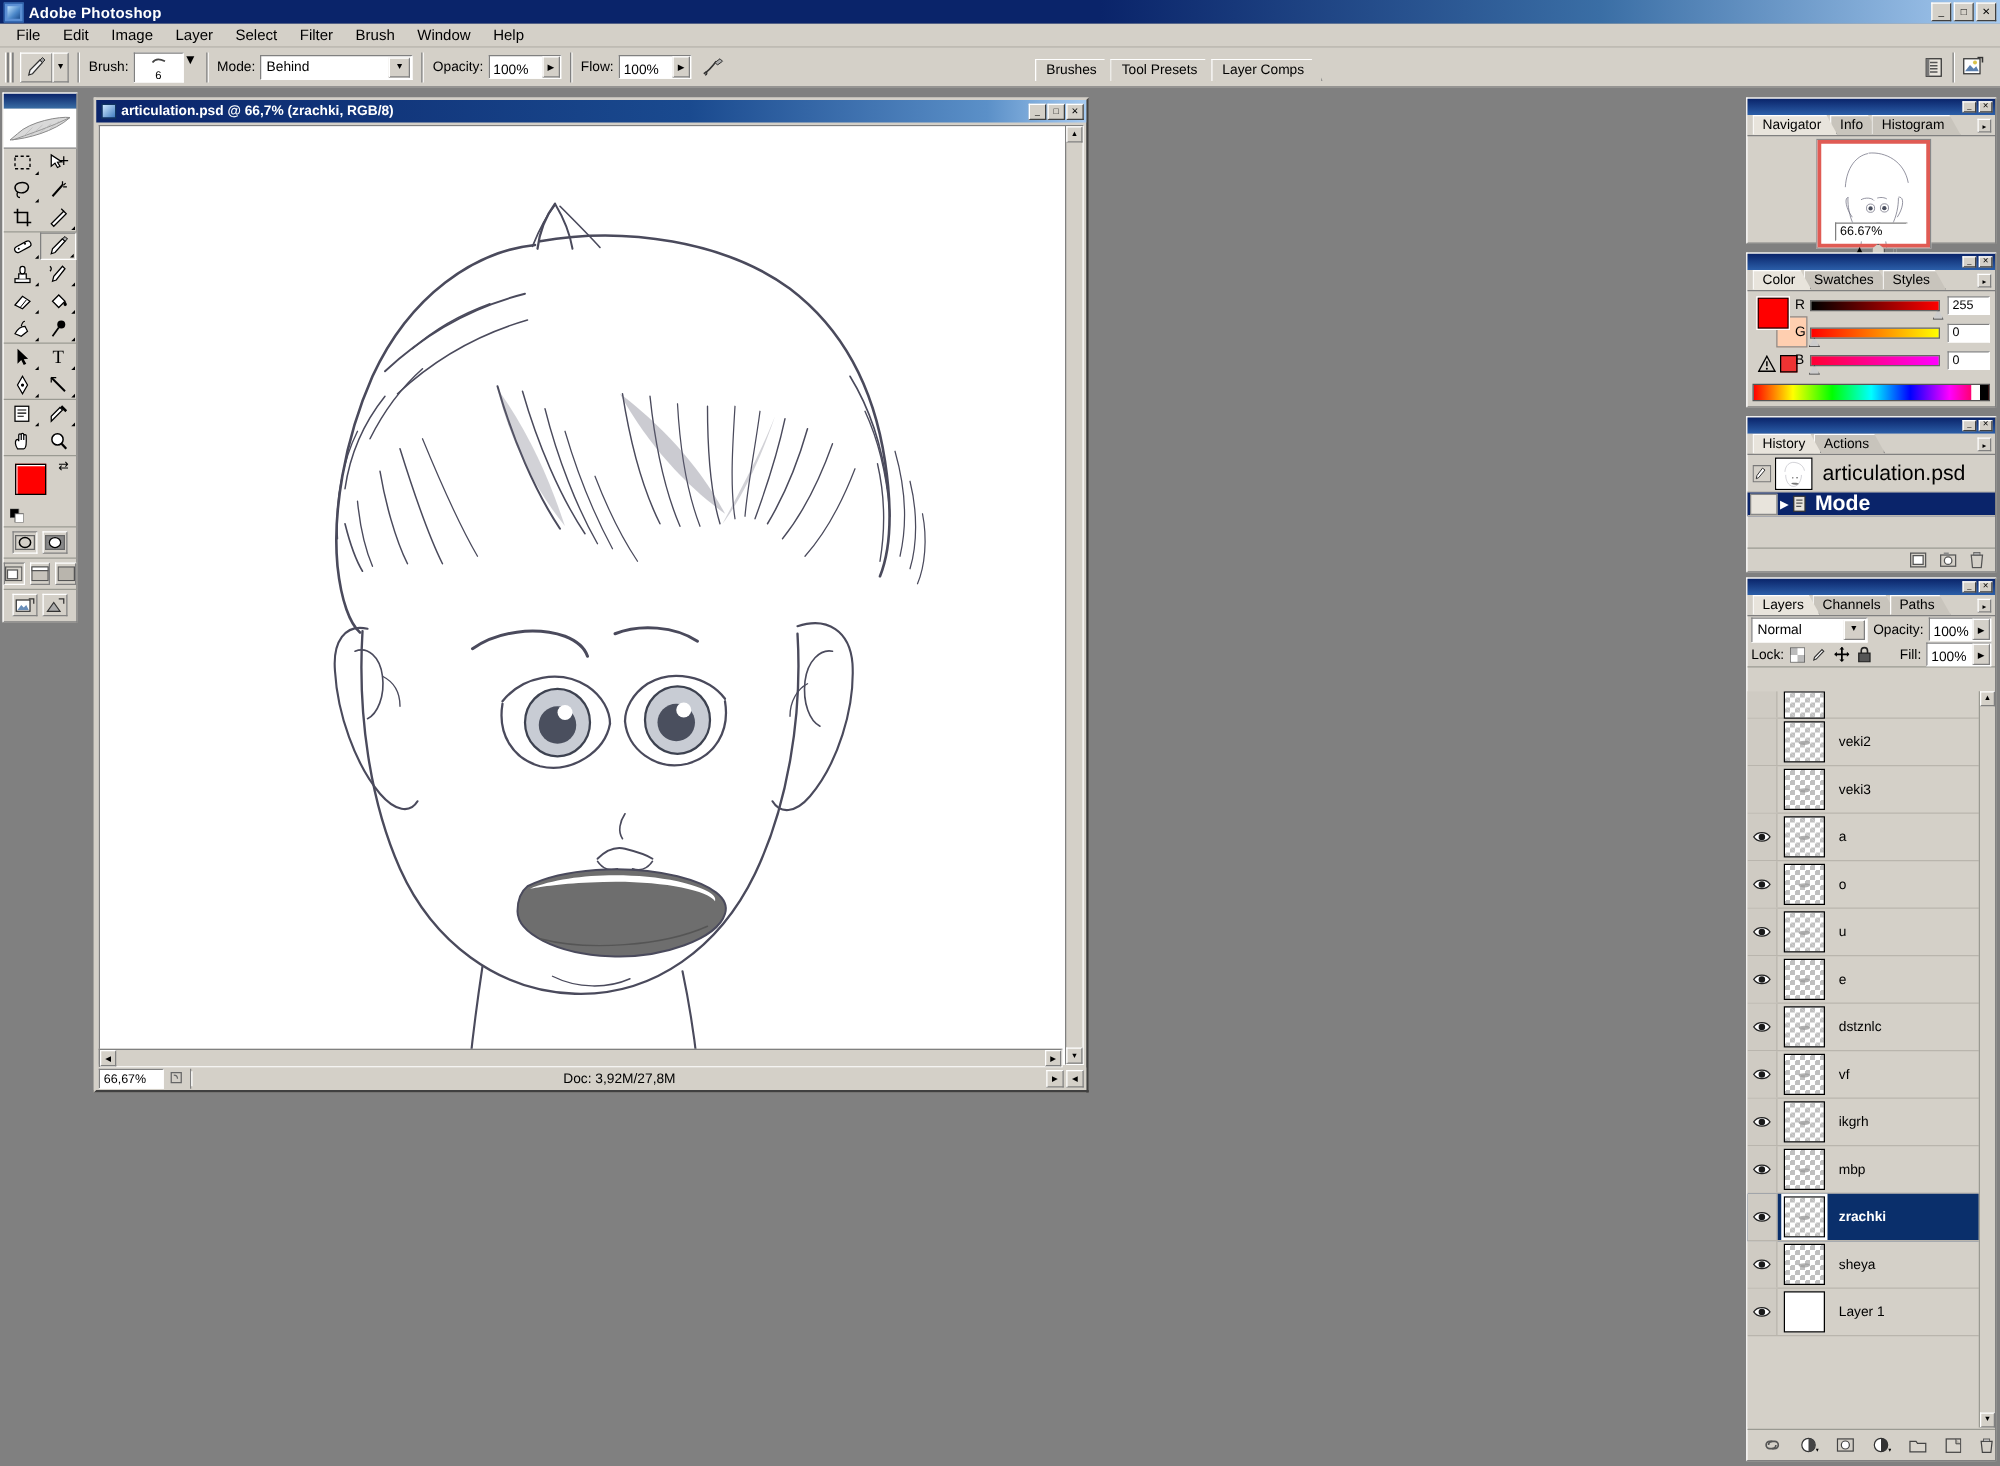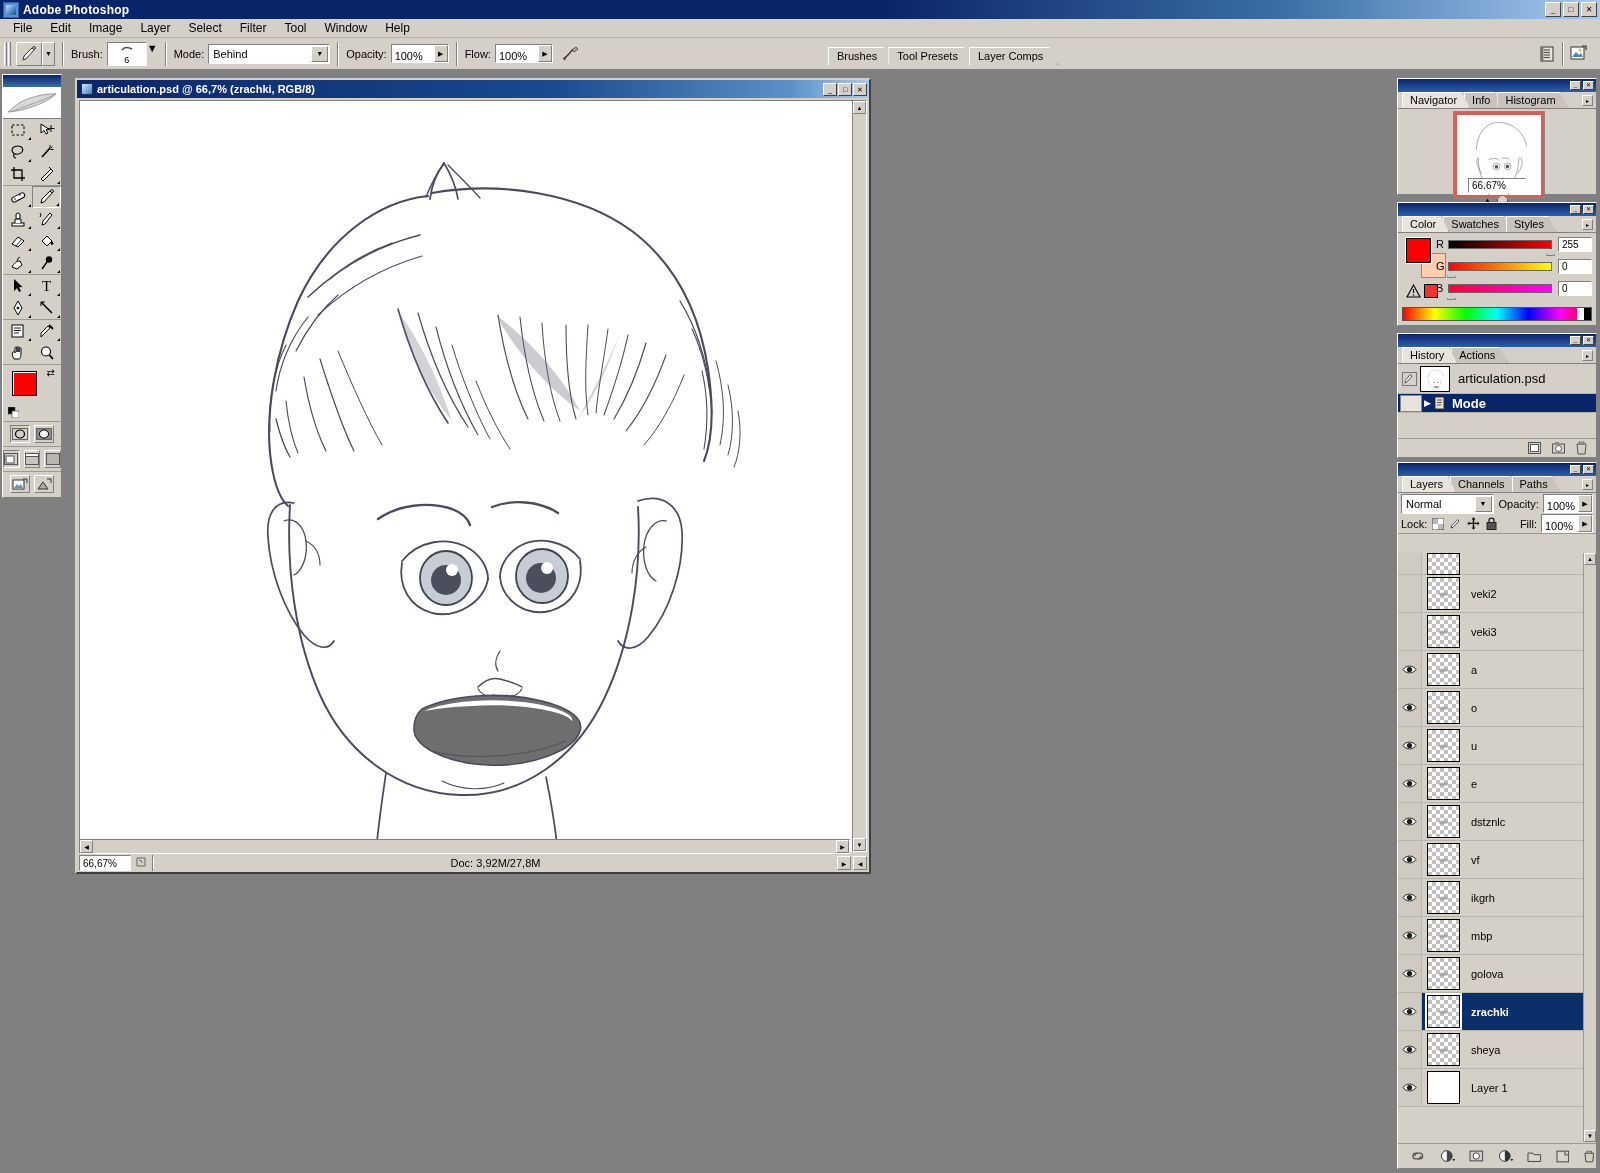--- a/index.html
+++ b/index.html
@@ -251,21 +251,21 @@
     background:linear-gradient(to right,#ff0000,#ffff00,#00ff00,#00ffff,#0000ff,#ff00ff,#ff0000);
     border:1px solid #555; }
   #spectrum .bw { position:absolute; right:0; top:0; width:14px; height:100%;
     background:linear-gradient(to right,#fff 0 50%,#000 50% 100%); }
 
   
   #histpal { top:333px; width:200px; height:125px; }
   .histrow { height:30px; display:flex; align-items:center; border-bottom:1px solid #b9b5ad; }
   .histrow .snapbtn { width:22px; display:flex; align-items:center; justify-content:center; }
   .histthumb { width:30px; height:26px; background:#fff; border:1px solid #000; }
-  .histname { font-size:13px; margin-left:8px; }
+  .histname { font-size:17px; margin-left:8px; }
   .histrow.sel { background:#0a246a; }
   .histrow.sel .histname { color:#fff; font-weight:bold; }
   #histbtns { position:absolute; left:0; bottom:0; width:100%; height:19px;
               display:flex; justify-content:flex-end; align-items:center; gap:9px;
               padding-right:8px; border-top:1px solid #9a9a92; }
 
   
   #layerpal { top:462px; width:200px; height:707px; }
   #layctrl1 { height:21px; display:flex; align-items:center; padding:0 3px; }
   #layctrl2 { height:20px; display:flex; align-items:center; padding:0 3px;
@@ -308,21 +308,21 @@
   </div>
 </div>
 
 <div id="menubar">
   <div class="mi">File</div>
   <div class="mi">Edit</div>
   <div class="mi">Image</div>
   <div class="mi">Layer</div>
   <div class="mi">Select</div>
   <div class="mi">Filter</div>
-  <div class="mi">Tool</div>
+  <div class="mi">Brush</div>
   <div class="mi">Window</div>
   <div class="mi">Help</div>
 </div>
 
 <div id="optbar">
   <div class="grip"></div>
 
   <div class="opt-toolbtn">
     <div class="icn">
       <svg width="18" height="18" viewBox="0 0 18 18">
@@ -1096,63 +1096,51 @@
           <svg width="15" height="11" viewBox="0 0 15 11">
   <path d="M1 5.5 C4 1 11 1 14 5.5 C11 10 4 10 1 5.5 Z" fill="#fff" stroke="#222" stroke-width="1"></path>
   <circle cx="7.5" cy="5.5" r="2.6" fill="#1a1a1a"></circle>
           </svg>
         </div>
         <div class="laythumb"><svg viewBox="0 0 40 40" width="100%" height="100%" preserveAspectRatio="none">
   <ellipse cx="20" cy="21" rx="6" ry="2.2" fill="#9a9a9a" opacity="0.75"></ellipse>
           </svg></div>
         <span class="layname">mbp</span>
       </div>
+      <div class="layrow sel">
+        <div class="eye">
+          <svg width="15" height="11" viewBox="0 0 15 11">
+  <path d="M1 5.5 C4 1 11 1 14 5.5 C11 10 4 10 1 5.5 Z" fill="#fff" stroke="#222" stroke-width="1"></path>
+  <circle cx="7.5" cy="5.5" r="2.6" fill="#1a1a1a"></circle>
+          </svg>
+        </div>
+        <div class="laythumb selthumb"><svg viewBox="0 0 40 40" width="100%" height="100%" preserveAspectRatio="none">
+  <ellipse cx="20" cy="21" rx="6" ry="2.2" fill="#9a9a9a" opacity="0.75"></ellipse>
+          </svg></div>
+        <span class="layname">zrachki</span>
+      </div>
       <div class="layrow">
         <div class="eye">
           <svg width="15" height="11" viewBox="0 0 15 11">
   <path d="M1 5.5 C4 1 11 1 14 5.5 C11 10 4 10 1 5.5 Z" fill="#fff" stroke="#222" stroke-width="1"></path>
   <circle cx="7.5" cy="5.5" r="2.6" fill="#1a1a1a"></circle>
           </svg>
         </div>
         <div class="laythumb"><svg viewBox="0 0 40 40" width="100%" height="100%" preserveAspectRatio="none">
   <ellipse cx="20" cy="21" rx="6" ry="2.2" fill="#9a9a9a" opacity="0.75"></ellipse>
           </svg></div>
-        <span class="layname">golova</span>
-      </div>
-      <div class="layrow sel">
-        <div class="eye">
-          <svg width="15" height="11" viewBox="0 0 15 11">
-  <path d="M1 5.5 C4 1 11 1 14 5.5 C11 10 4 10 1 5.5 Z" fill="#fff" stroke="#222" stroke-width="1"></path>
-  <circle cx="7.5" cy="5.5" r="2.6" fill="#1a1a1a"></circle>
-          </svg>
-        </div>
-        <div class="laythumb selthumb"><svg viewBox="0 0 40 40" width="100%" height="100%" preserveAspectRatio="none">
-  <ellipse cx="20" cy="21" rx="6" ry="2.2" fill="#9a9a9a" opacity="0.75"></ellipse>
-          </svg></div>
-        <span class="layname">zrachki</span>
+        <span class="layname">sheya</span>
       </div>
       <div class="layrow">
         <div class="eye">
           <svg width="15" height="11" viewBox="0 0 15 11">
   <path d="M1 5.5 C4 1 11 1 14 5.5 C11 10 4 10 1 5.5 Z" fill="#fff" stroke="#222" stroke-width="1"></path>
   <circle cx="7.5" cy="5.5" r="2.6" fill="#1a1a1a"></circle>
           </svg>
         </div>
-        <div class="laythumb"><svg viewBox="0 0 40 40" width="100%" height="100%" preserveAspectRatio="none">
-  <ellipse cx="20" cy="21" rx="6" ry="2.2" fill="#9a9a9a" opacity="0.75"></ellipse>
-          </svg></div>
-        <span class="layname">sheya</span>
-      </div>
-      <div class="layrow">
-        <div class="eye">
-          <svg width="15" height="11" viewBox="0 0 15 11">
-  <path d="M1 5.5 C4 1 11 1 14 5.5 C11 10 4 10 1 5.5 Z" fill="#fff" stroke="#222" stroke-width="1"></path>
-  <circle cx="7.5" cy="5.5" r="2.6" fill="#1a1a1a"></circle>
-          </svg>
-        </div>
         <div class="laythumb white"></div>
         <span class="layname">Layer 1</span>
       </div>
     </div>
   <div id="layscroll">
     <div class="sbtn" style="width:12px;height:12px;">▲</div>
     <div class="sbtn" style="width:12px;height:12px;position:absolute;bottom:0;">▼</div>
   </div>
 
   <div id="laybtns">

